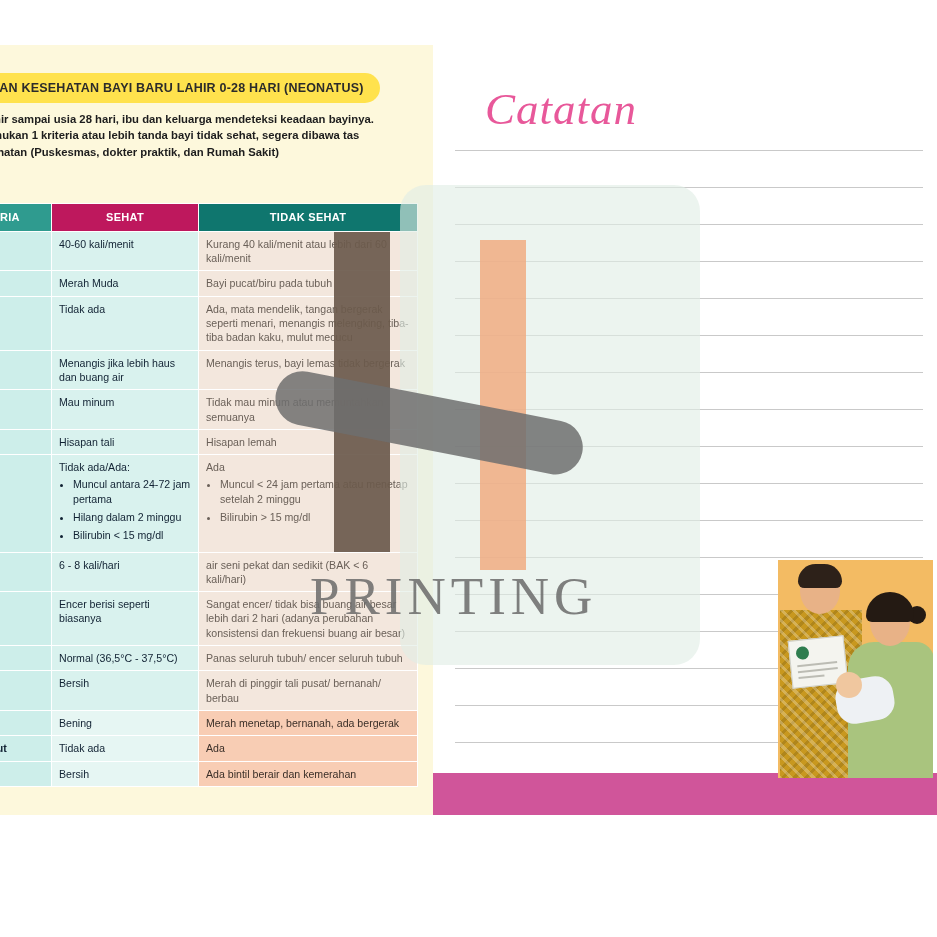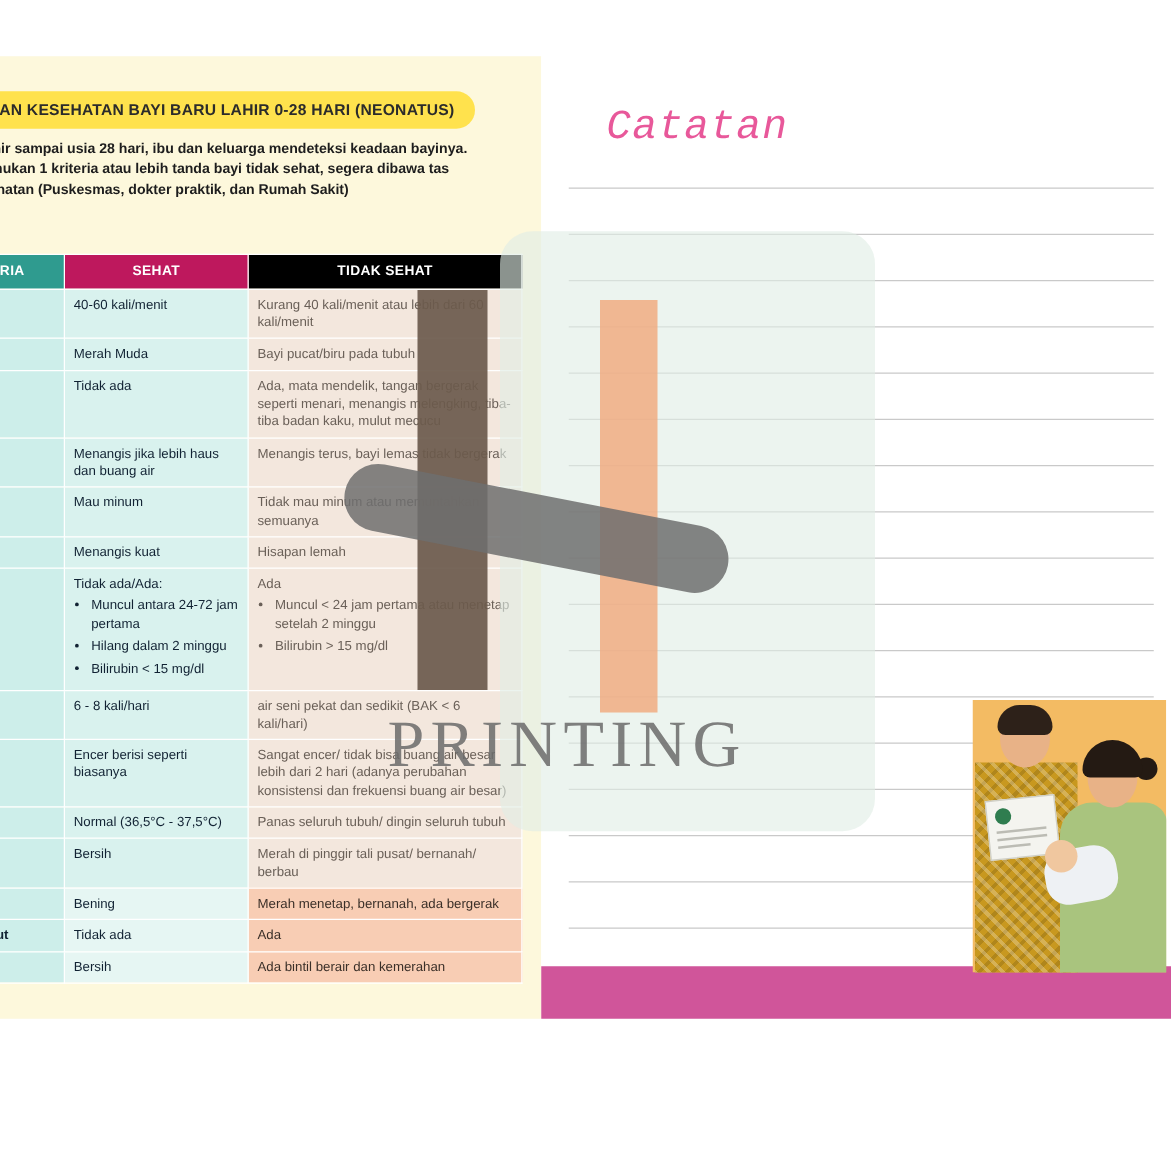--- a/index.html
+++ b/index.html
@@ -43,40 +43,40 @@
     vertical-align:top;
     padding:5px 7px;
     font-size:10.6px;line-height:1.35;
   }
   .tbl th{
     font-weight:bold;font-size:11px;text-align:center;color:#ffffff;
     letter-spacing:.3px;padding:6px 4px;
   }
   .th-kriteria{background:#2f9b8f;width:82px;}
   .th-sehat{background:#be185d;width:138px;}
-  .th-tidak{background:#000000;width:210px;}
+  .th-tidak{background:#0f766e;width:210px;}
 
   .col-k{background:#cdeeea;color:#123;font-weight:bold;}
   .col-s{background:#d9f2ee;color:#123;}
   .col-t{background:#f3e7dd;color:#6a6058;}
   .col-t.hot{background:#f8cdb4;color:#3a2f28;}
   .col-s.plain{background:#e6f6f3;}
 
   .tbl ul{margin:3px 0 0 0;padding-left:14px;}
   .tbl li{margin-bottom:4px;}
 
   
   .right-page{
     position:absolute;left:433px;top:45px;width:504px;height:770px;
     background:#ffffff;
   }
   .catatan{
     position:absolute;left:52px;top:38px;
-    font-family:Liberation Mono, monospace;
-    font-style:italic;font-size:33px;color:#e8589a;
+    font-family:Liberation Serif, serif;
+    font-style:italic;font-size:45px;color:#e8589a;
     letter-spacing:1px;
   }
   .lines{position:absolute;left:22px;top:105px;width:468px;height:620px;}
   .lines .ln{
     position:absolute;left:0;width:468px;height:1px;background:#c9c9c9;
   }
   .pink-bar{
     position:absolute;left:0;bottom:0;width:504px;height:42px;background:#d0559a;
   }
 
@@ -176,21 +176,21 @@
           </tr>
 
           <tr>
             <td class="col-k">ASI</td>
             <td class="col-s">Mau minum</td>
             <td class="col-t">Tidak mau minum atau memuntahkan semuanya</td>
           </tr>
 
           <tr>
             <td class="col-k">n bayi</td>
-            <td class="col-s">Menangis kuat</td>
+            <td class="col-s">Hisapan tali</td>
             <td class="col-t">Hisapan lemah</td>
           </tr>
 
           <tr>
             <td class="col-k">pada</td>
             <td class="col-s">
               <span>Tidak ada/Ada:</span>
               <ul>
                 <li>Muncul antara 24-72 jam pertama</li>
                 <li>Hilang dalam 2 minggu</li>
@@ -214,21 +214,21 @@
 
           <tr>
             <td class="col-k">air</td>
             <td class="col-s">Encer berisi seperti biasanya</td>
             <td class="col-t">Sangat encer/ tidak bisa buang air besar lebih dari 2 hari (adanya perubahan konsistensi dan frekuensi buang air besar)</td>
           </tr>
 
           <tr>
             <td class="col-k">buh</td>
             <td class="col-s">Normal (36,5°C - 37,5°C)</td>
-            <td class="col-t">Panas seluruh tubuh/ dingin seluruh tubuh</td>
+            <td class="col-t">Panas seluruh tubuh/ encer seluruh tubuh</td>
           </tr>
 
           <tr>
             <td class="col-k">sat</td>
             <td class="col-s">Bersih</td>
             <td class="col-t">Merah di pinggir tali pusat/ bernanah/ berbau</td>
           </tr>
 
           <tr>
             <td class="col-k"></td>

